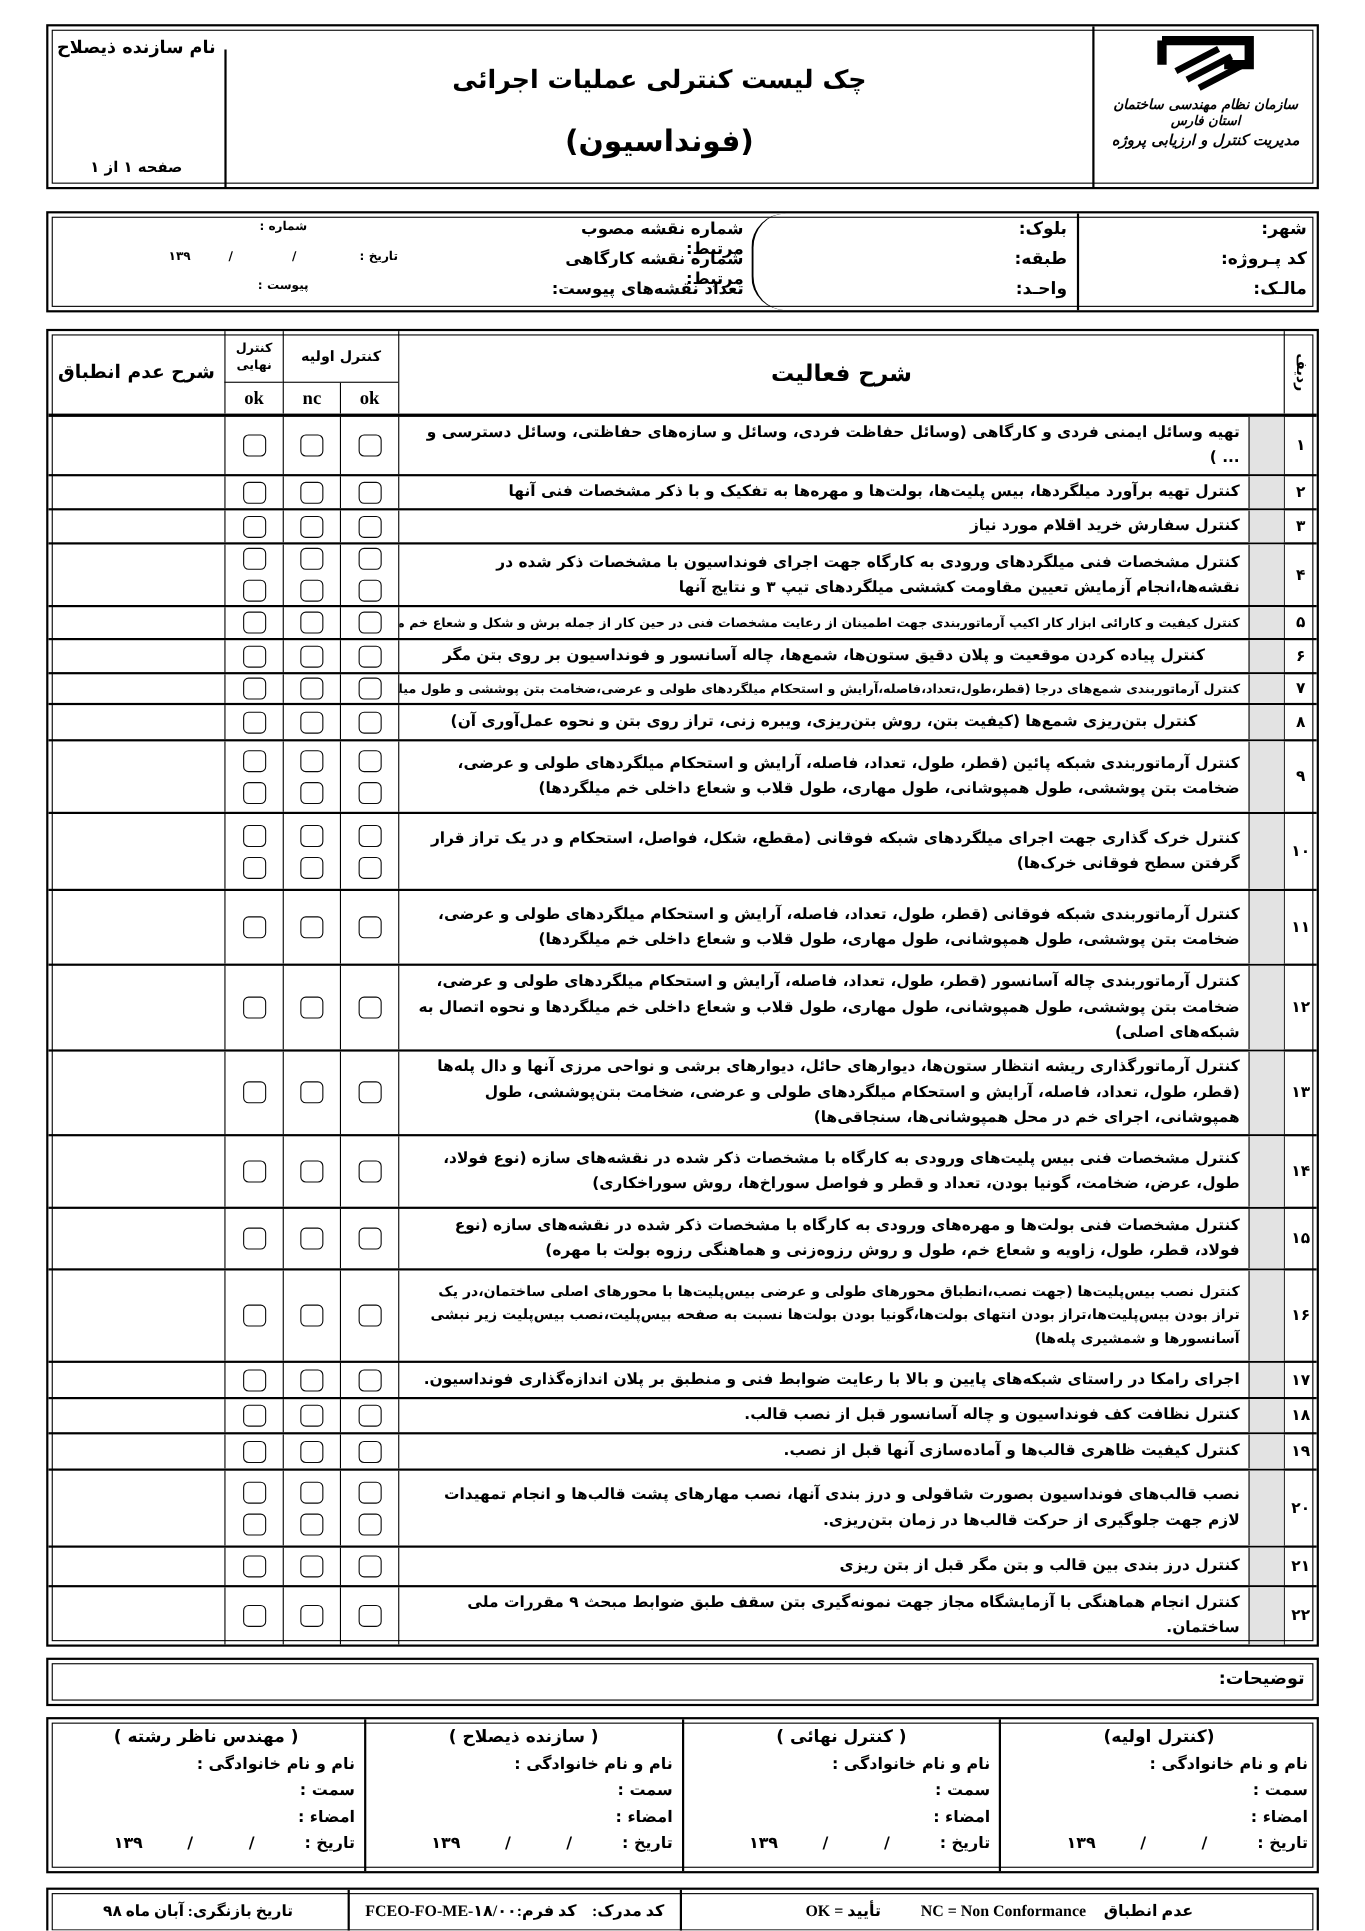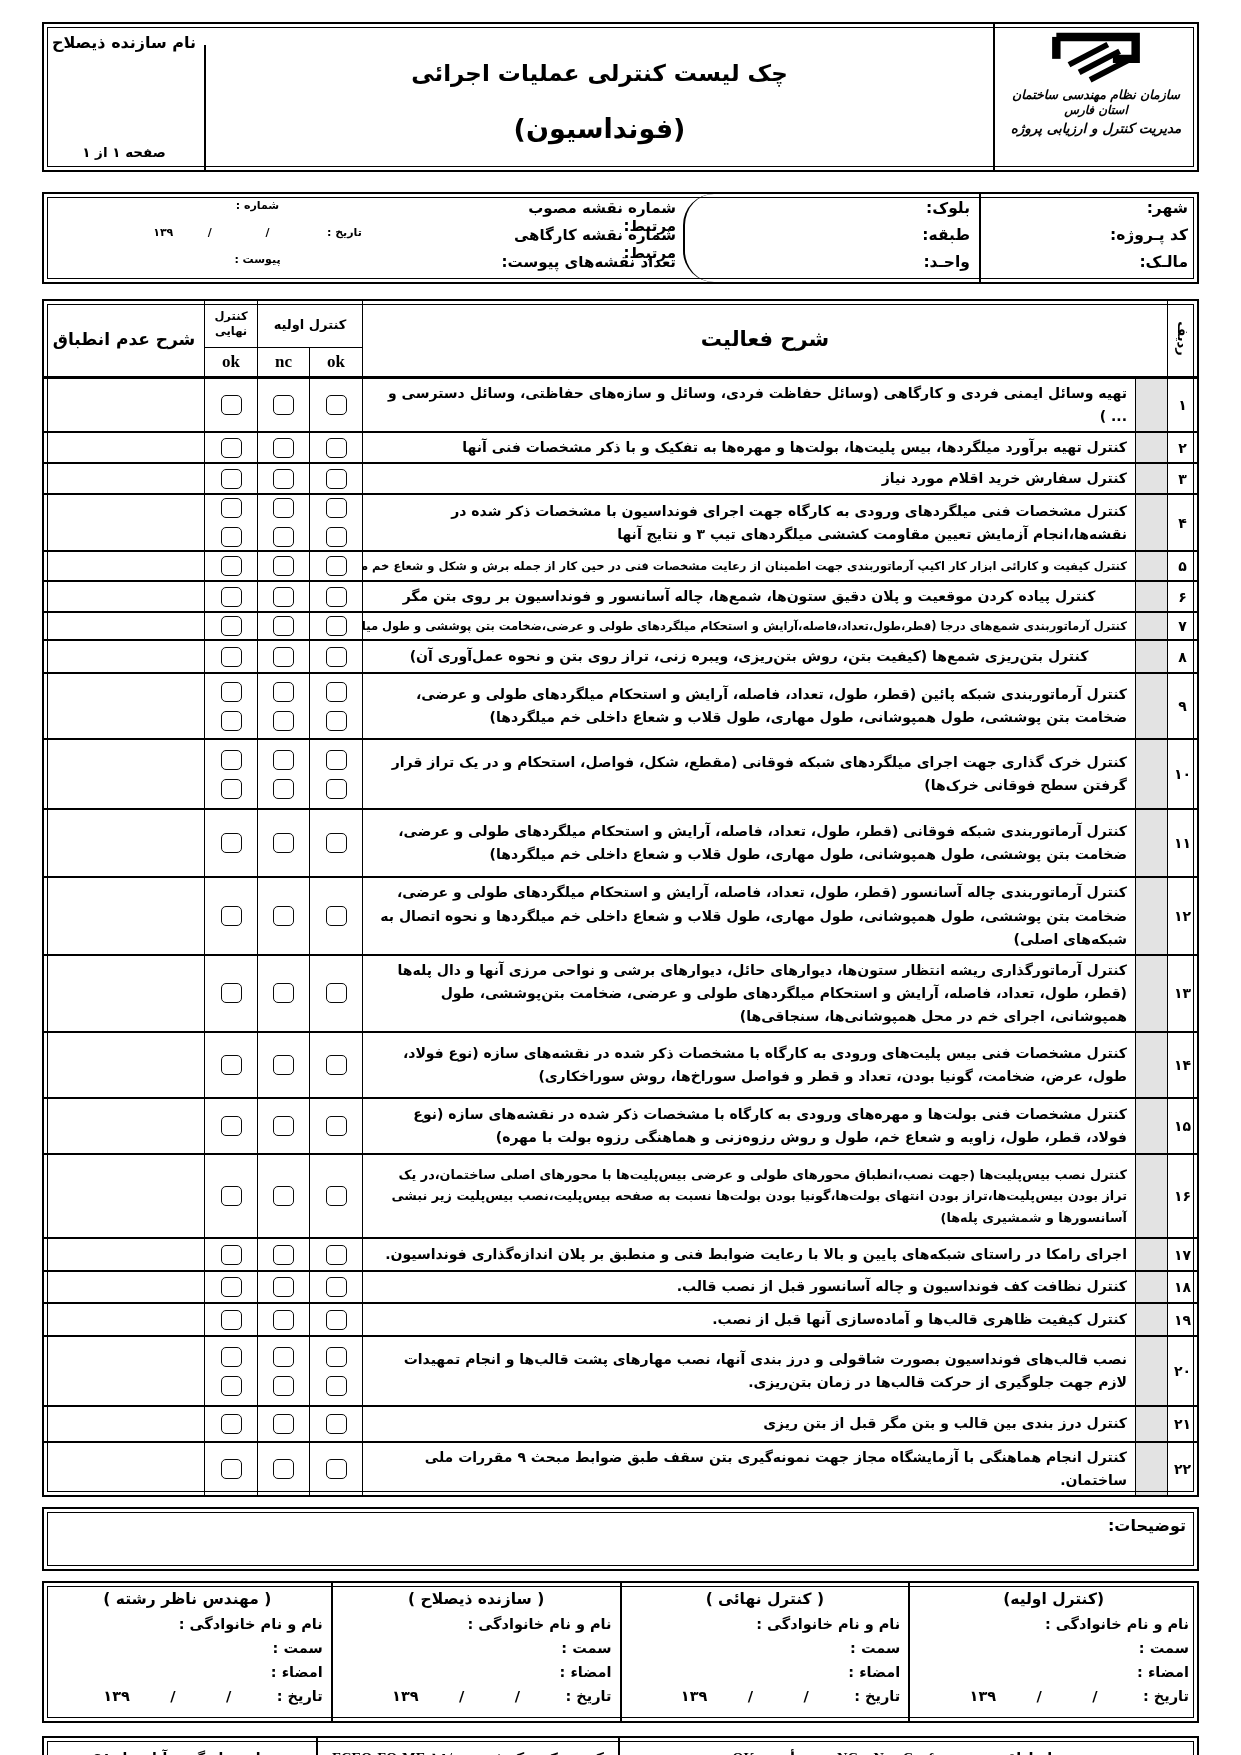--- a/index.html
+++ b/index.html
@@ -77,21 +77,21 @@
   .c-act { border-left: 1.8px solid #000; display: flex; align-items: center; justify-content: flex-start; text-align: right; padding: 3px 8px; font-size: 14px; font-weight: 700; line-height: 1.65; overflow: hidden; }
   .c-act.sm { font-size: 11.5px; white-space: nowrap; }
   .c-act.sm2 { font-size: 12.8px; }
   .c-act.center { justify-content: center; text-align: center; }
   .c-box { border-left: 1.8px solid #000; display: flex; flex-direction: column; align-items: center; justify-content: center; gap: 9px; padding: 3px 0; }
   .c-box:nth-last-child(2) { }
   .c-desc { }
   .cb { width: 21px; height: 20px; border: 1.7px solid #0a0a0a; border-radius: 5px; background: #fff; flex: none; }
 
   
-  .notes { height: 64px; margin-bottom: 10px; padding: 7px 11px; font-size: 16px; font-weight: 700; }
+  .notes { height: 44px; margin-bottom: 10px; padding: 7px 11px; font-size: 16px; font-weight: 700; }
 
   
   .sig { height: 142px; margin-bottom: 13px; display: flex; font-weight: 700; }
   .sig-col { flex: 1; border-left: 2px solid #000; padding-top: 7px; }
   .sig-col:last-child { border-left: none; }
   .sig-title { text-align: center; font-size: 15.5px; }
   .sig-row { text-align: right; padding-right: 8px; font-size: 14.5px; margin-top: 8px; }
   .sig-date { white-space: pre; }
 
   

